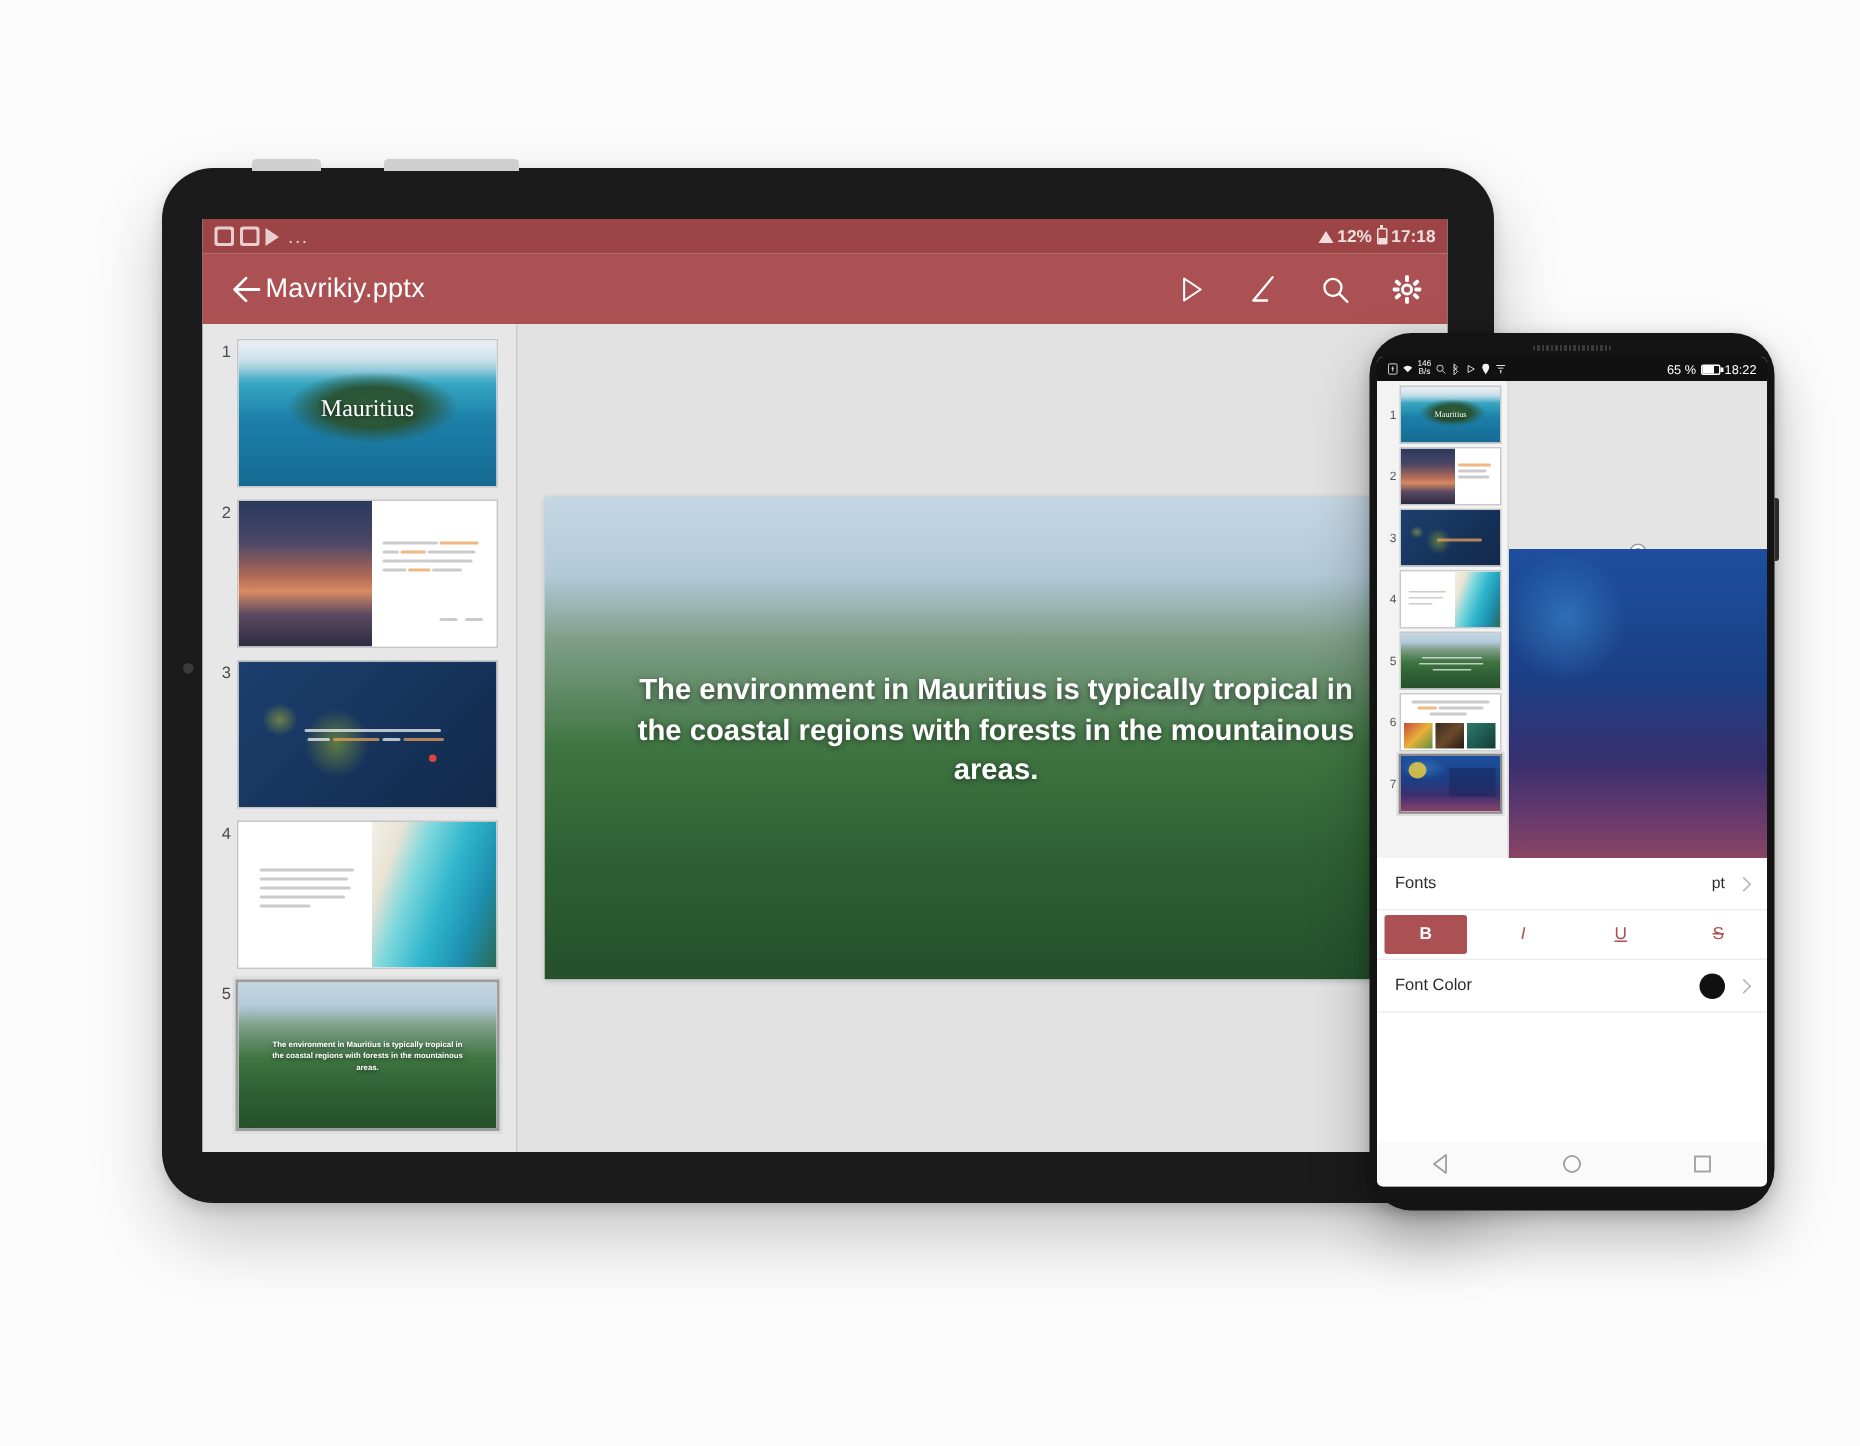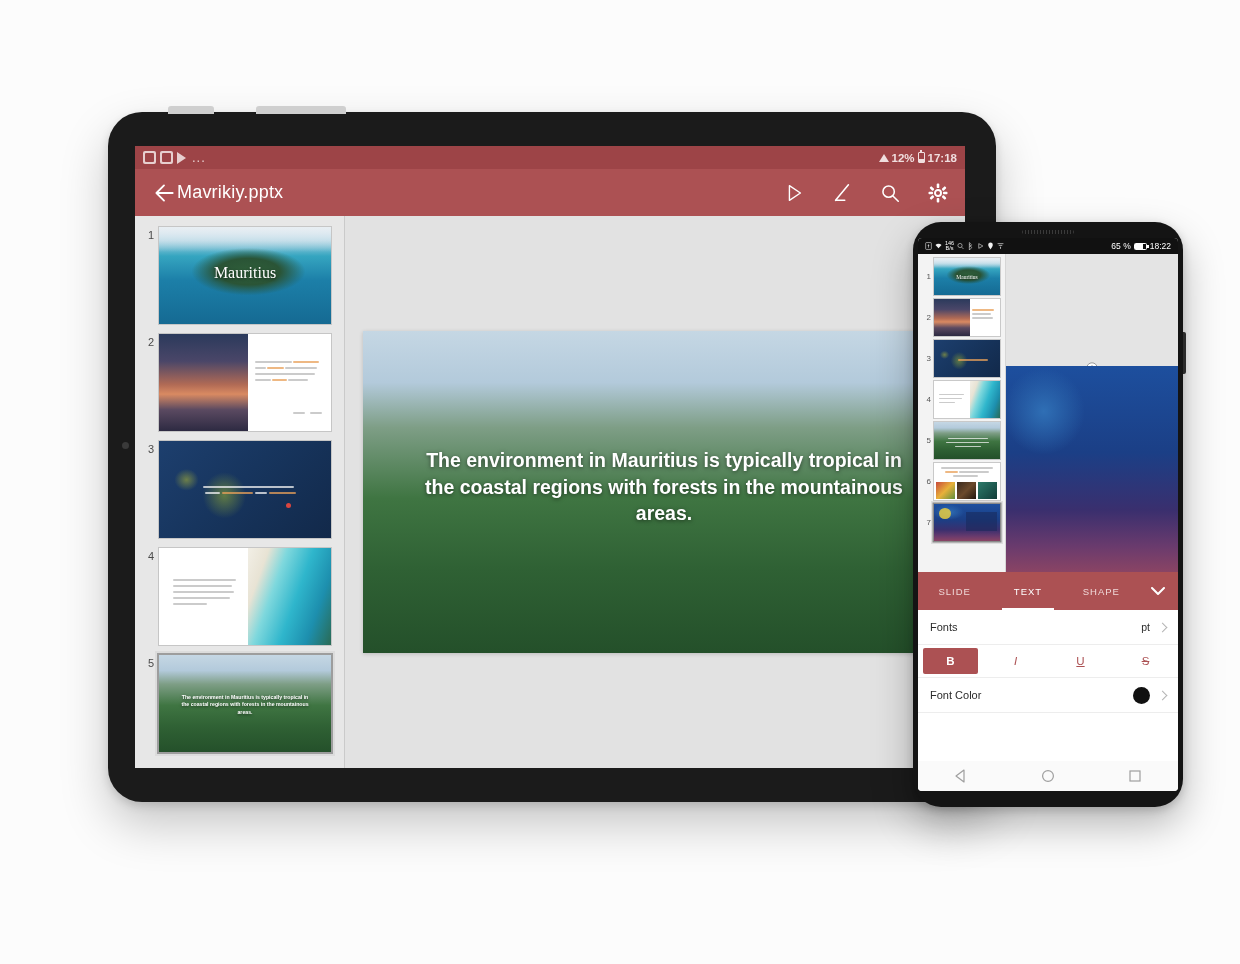--- a/index.html
+++ b/index.html
@@ -557,30 +557,20 @@
             <path d="M9 11.2V21" stroke="#9a9a9a" stroke-width="1"></path>
             <rect x="5.6" y="20.4" width="6.8" height="6.8" fill="#fff" stroke="#8a8a8a" stroke-width="1"></rect>
           </svg>
           <div id="phone-slide">
             <div class="art art-reef"></div>
           </div>
         </div>
 
       </div>
 
-      <div id="phone-tabs">
-        <div class="ph-tab">SLIDE</div>
-        <div class="ph-tab active">TEXT</div>
-        <div class="ph-tab">SHAPE</div>
-        <div id="phone-tab-collapse">
-          <svg width="14" height="9" viewBox="0 0 14 9">
-            <path d="M1 1l6 6 6-6" fill="none" stroke="#fff" stroke-width="2" stroke-linecap="round" stroke-linejoin="round"></path>
-          </svg>
-        </div>
-      </div>
 
       <div class="ph-row">
         <span>Fonts</span>
         <span class="ph-row-right">
           <span class="ph-unit">pt</span>
           <span class="chev"></span>
         </span>
       </div>
 
       <div id="phone-style-row">

